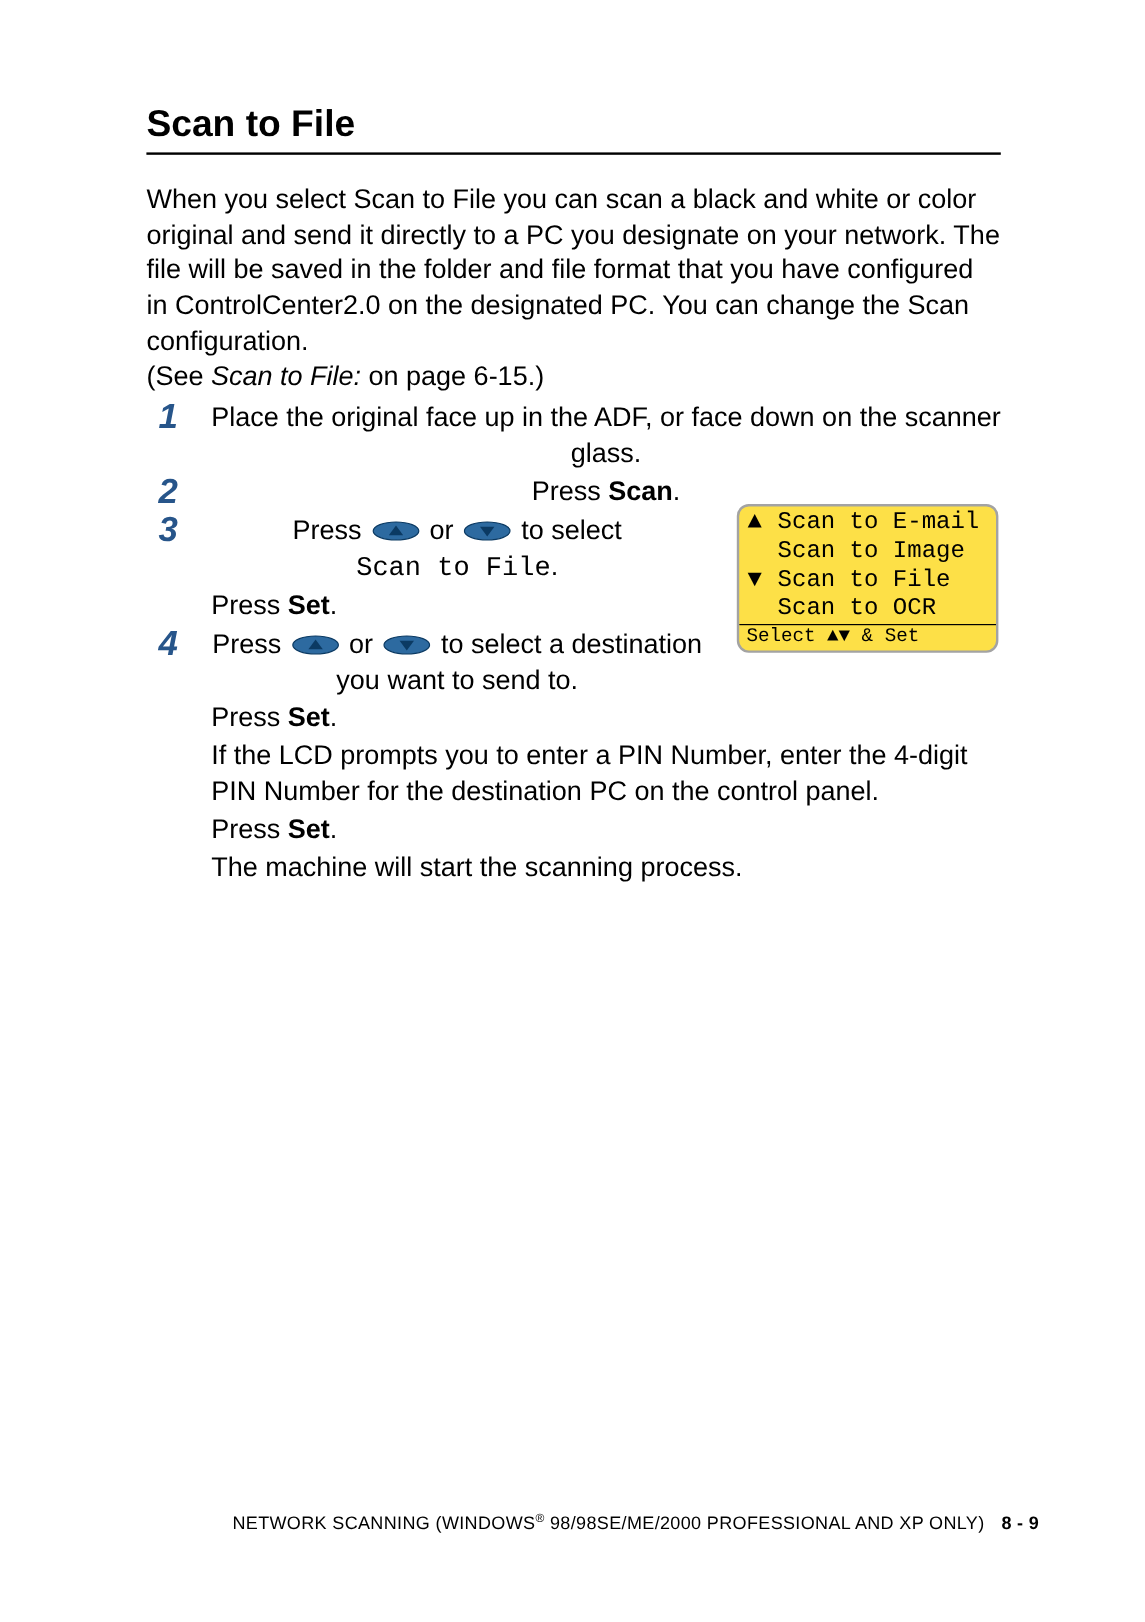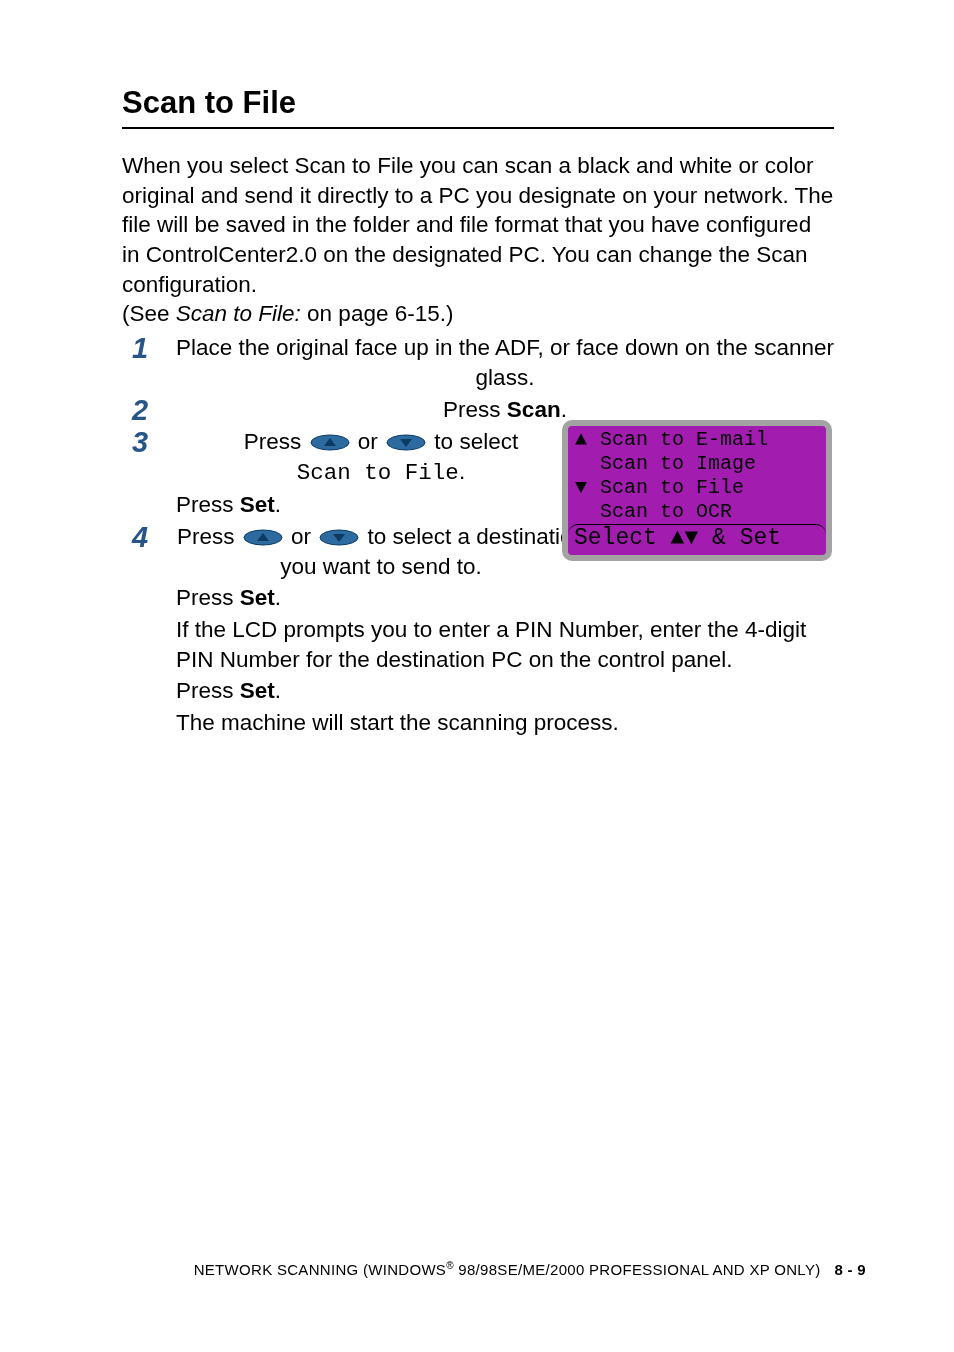--- a/index.html
+++ b/index.html
@@ -12,24 +12,24 @@
   .steps { margin-top: 6px; }
   .step { display: flex; align-items: flex-start; margin-top: 2px; }
   .step-num { width: 54px; flex: 0 0 54px; font-family: Arial, Helvetica, sans-serif; font-style: italic; font-weight: bold; font-size: 29px; line-height: 1; color: #27558a; padding-left: 10px; padding-top: 1px; }
   .step-body { flex: 1; font-size: 22.5px; line-height: 1.32; }
   .step-body p { margin-top: 2px; }
   .step-body p:first-child { margin-top: 0; text-align: center; }
   .bold { font-weight: bold; }
   .mono { font-family: "Courier New", Courier, monospace; }
   .arrow-btn { display: inline-block; vertical-align: middle; margin: 0 2px; }
   .arrow-btn svg { display: block; }
-  .lcd { position: absolute; top: 420px; right: 122px; width: 270px; border: 6px solid #a3a3a3; border-radius: 10px; padding: 2px 0 0 0; background: #a21caf; overflow: hidden; }
+  .lcd { position: absolute; top: 420px; right: 122px; width: 218px; border: 2px solid #a3a3a3; border-radius: 10px; padding: 2px 0 0 0; background: #fde047; overflow: hidden; }
   .lcd-line { font-family: "Courier New", Courier, monospace; font-size: 20px; line-height: 1.2; white-space: pre; padding: 0 6px; }
   .lcd-line .tri { display: inline-block; width: 14px; text-align: center; }
-  .lcd-footer { border-top: 1.5px solid #000; font-family: "Courier New", Courier, monospace; font-size: 23px; line-height: 1.2; padding: 0 6px 2px 6px; white-space: pre; border-radius: 10px; }
+  .lcd-footer { border-top: 1.5px solid #000; font-family: "Courier New", Courier, monospace; font-size: 16px; line-height: 1.2; padding: 0 6px 2px 6px; white-space: pre; }
   .footer { position: absolute; bottom: 74px; left: 0; width: 954px; text-align: right; padding-right: 88px; font-size: 15px; letter-spacing: 0.3px; }
   .footer .sup { vertical-align: super; font-size: 10px; }
   .footer .pagenum { font-weight: bold; margin-left: 14px; }
   .step3-body { max-width: 410px; }
   .step4-body-top { max-width: 410px; }
 </style>
 </head>
 <body>
 
 <div class="page">

